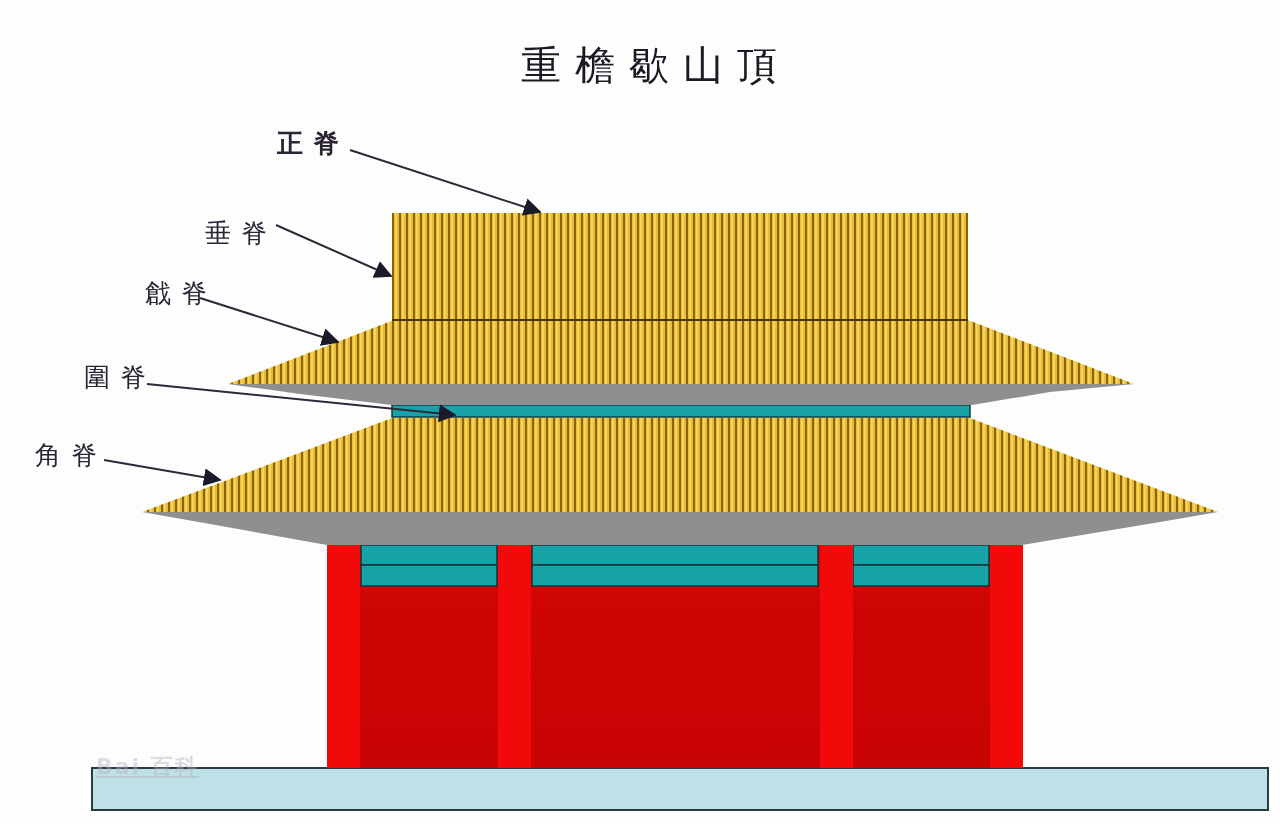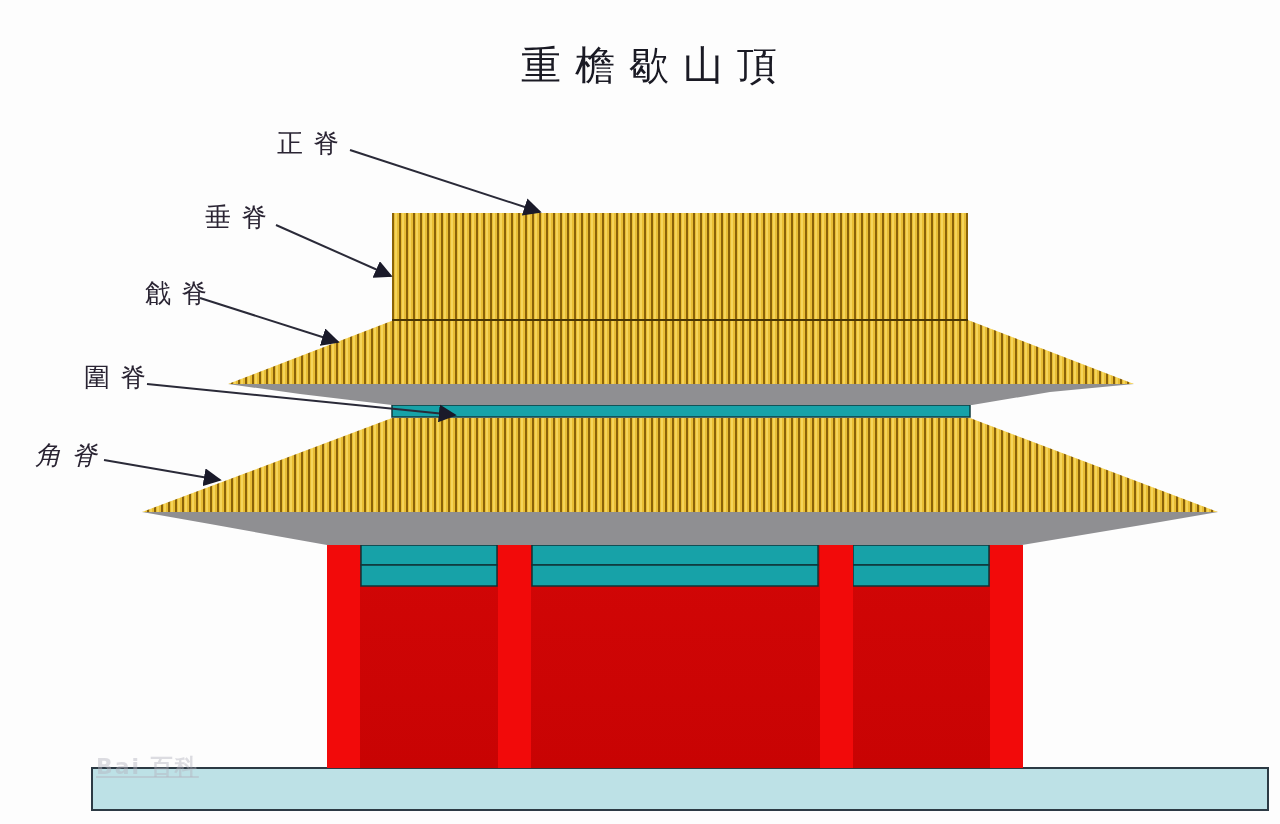--- a/index.html
+++ b/index.html
@@ -67,18 +67,18 @@
   <g stroke="#2a2a38" stroke-width="2" fill="none" marker-end="url(#arrow)">
     <line x1="350" y1="150" x2="540" y2="212"></line>
     <line x1="276" y1="225" x2="391" y2="276"></line>
     <line x1="200" y1="298" x2="338" y2="342"></line>
     <line x1="147" y1="384" x2="455" y2="415"></line>
     <line x1="104" y1="460" x2="220" y2="480"></line>
   </g>
 </svg>
 
 <div class="title">重檐歇山頂</div>
-<div class="label" style="left:277px; top:126px;">正脊</div>
-<div class="label" style="left:205px; top:200px;">垂脊</div>
+<div class="label" style="left:277px; top:126px;font-weight:bold;">正脊</div>
+<div class="label" style="left:205px; top:216px;">垂脊</div>
 <div class="label" style="left:128px; top:276px;margin-left:17px;">戧脊</div>
 <div class="label" style="left:76px; top:360px;margin-left:8px;">圍脊</div>
-<div class="label" style="left:35px; top:438px;font-style:italic;">角脊</div>
+<div class="label" style="left:35px; top:438px;">角脊</div>
 <div class="wm">Bai 百科</div>
 
 </body></html>

